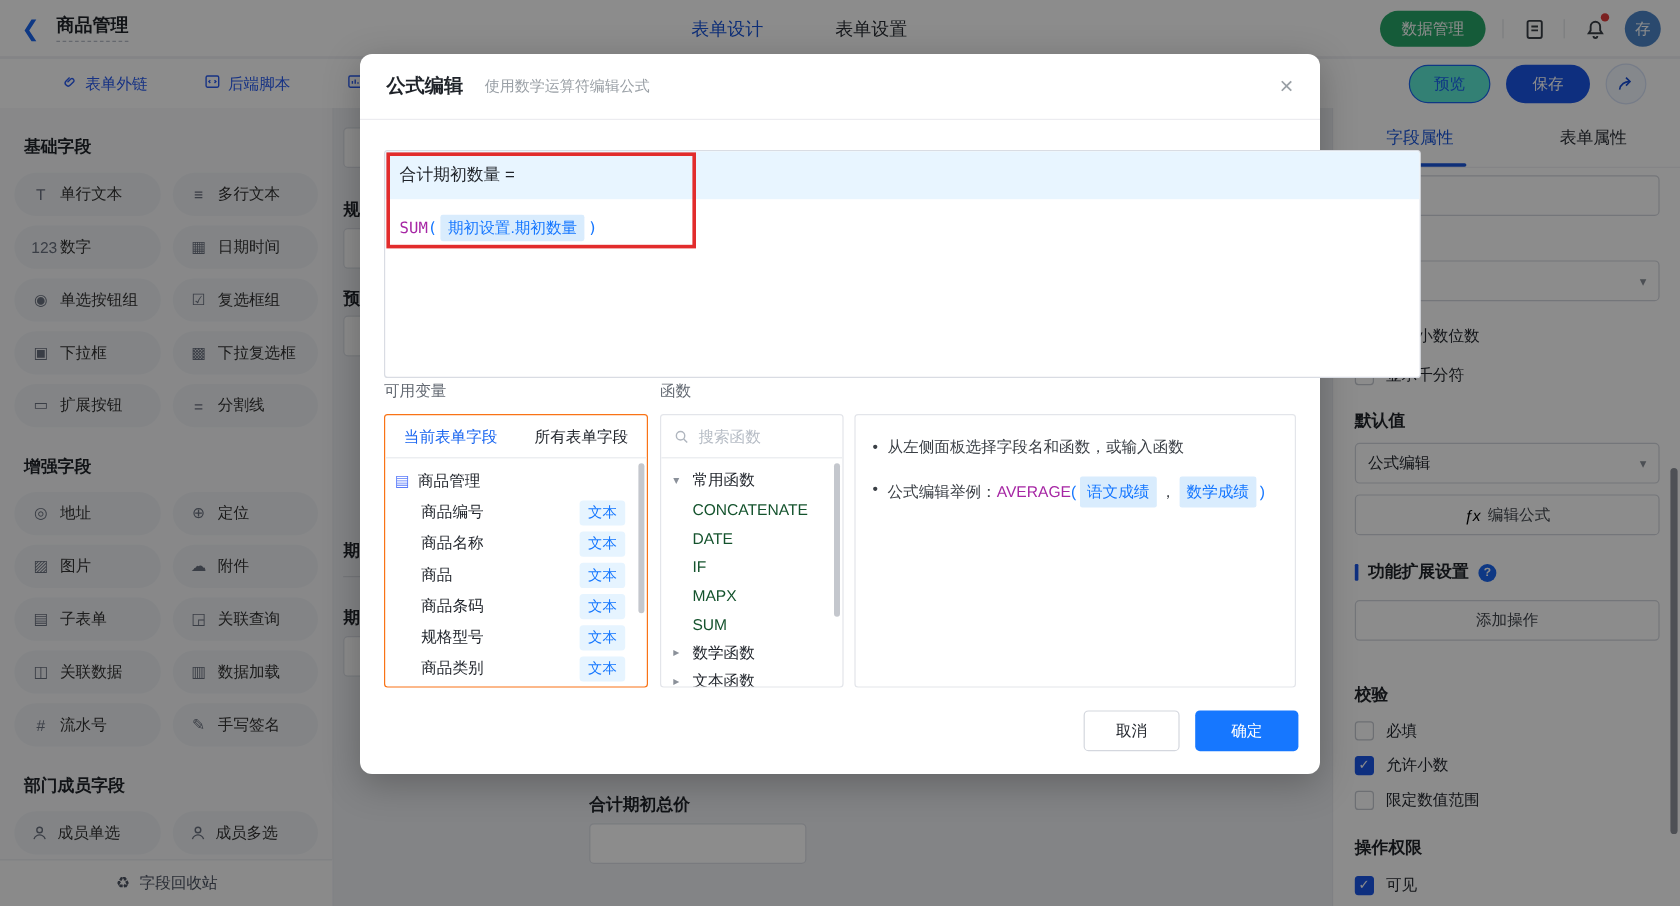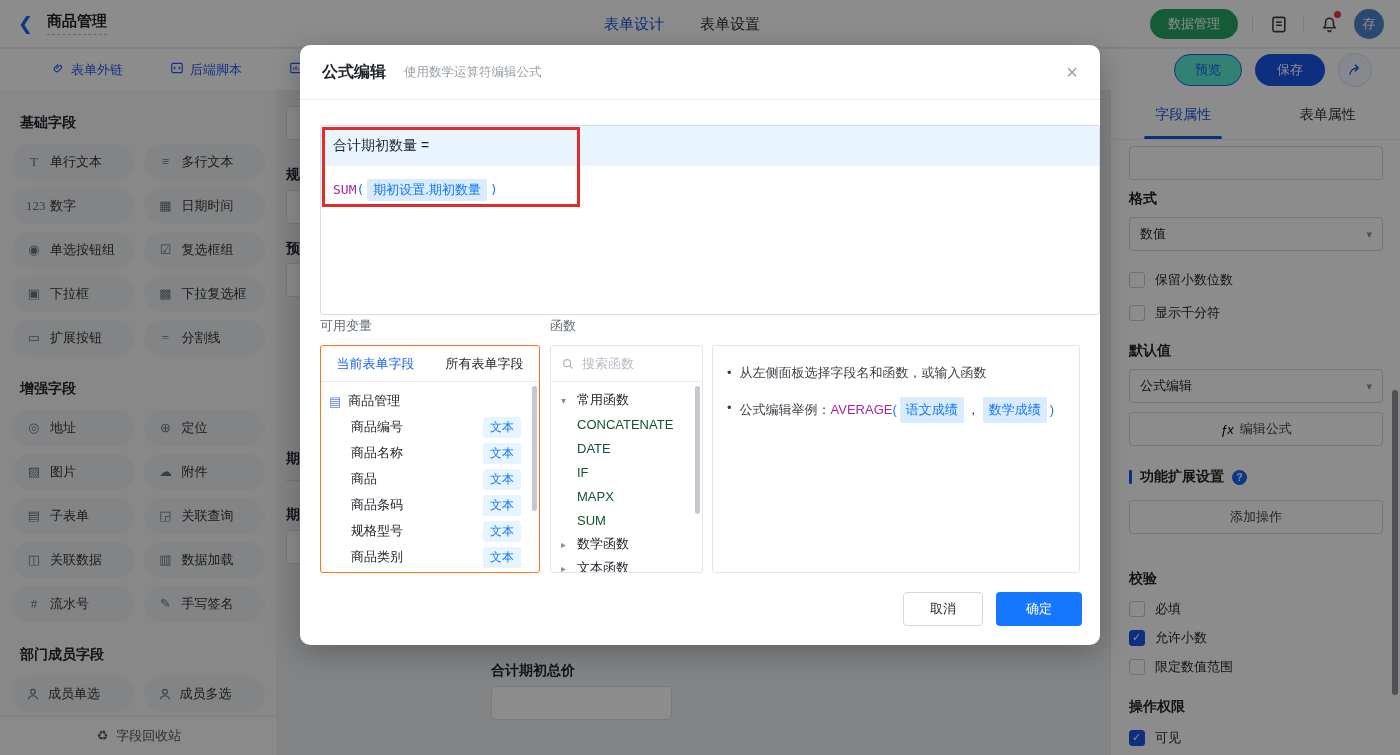--- a/index.html
+++ b/index.html
@@ -4,42 +4,42 @@
 <style>
   * { margin:0; padding:0; box-sizing:border-box; }
   html,body { width:1400px; height:755px; overflow:hidden; }
   body { font-family:"Liberation Sans","DejaVu Sans",sans-serif; font-size:13px; color:#23272e; background:#eef0f4; position:relative; }
   .page { position:absolute; inset:0; width:1400px; height:755px; }
 
   
   .topbar { position:absolute; left:0; top:0; width:1400px; height:48px; background:#fff; border-bottom:1px solid #ececf0; display:flex; align-items:center; z-index:1; }
   .back { margin-left:18px; color:#1a66f0; font-size:18px; font-weight:bold; cursor:pointer; line-height:1; }
   .app-title { margin-left:14px; font-size:15px; color:#1f2329; font-weight:600; border-bottom:1px dashed #b9bec8; padding-bottom:3px; }
-  .top-tabs { position:absolute; left:604px; top:0; height:48px; display:flex; gap:36px; align-items:center; }
+  .top-tabs { position:absolute; left:576px; top:0; height:48px; display:flex; gap:60px; align-items:center; }
   .top-tab { font-size:15px; color:#2b2f36; cursor:pointer; }
   .top-tab.active { color:#1a56db; }
   .top-right { position:absolute; right:16px; top:0; height:48px; display:flex; align-items:center; gap:14px; }
   .pill-green { background:#27a768; color:#fff; font-size:13px; border-radius:15px; height:30px; padding:0 18px; display:flex; align-items:center; cursor:pointer; }
   .vsep { width:1px; height:16px; background:#e2e4e8; }
   .icon-btn { width:22px; height:22px; color:#3a3f45; position:relative; cursor:pointer; display:flex; align-items:center; justify-content:center; }
   .red-dot { position:absolute; right:-1px; top:-2px; width:7px; height:7px; border-radius:50%; background:#e03c3c; }
   .avatar { width:30px; height:30px; border-radius:50%; background:#4d86c9; color:#fff; font-size:13px; display:flex; align-items:center; justify-content:center; cursor:pointer; }
 
   
   .toolbar { position:absolute; left:0; top:49px; width:1400px; height:41px; background:#fff; display:flex; align-items:center; z-index:1; }
   .tb-link { display:flex; align-items:center; gap:6px; color:#2a5cf0; font-size:13px; margin-left:46px; cursor:pointer; white-space:nowrap; }
   .tb-link:first-child { margin-left:50px; }
   .tb-ico { font-size:13px; width:15px; text-align:center; }
   .toolbar-right { position:absolute; right:28px; display:flex; align-items:center; gap:13px; }
   .btn-preview { height:32px; padding:0 20px; border:1px solid #1a66f0; color:#1a66f0; background:#5eead4; border-radius:17px; font-size:13px; display:flex; align-items:center; cursor:pointer; }
   .btn-save { height:32px; padding:0 22px; background:#1a56e8; color:#fff; border-radius:17px; font-size:13px; display:flex; align-items:center; cursor:pointer; }
   .btn-share { width:34px; height:34px; border-radius:50%; border:1px solid #d7e2f7; background:#f3f7ff; color:#1a4fd6; display:flex; align-items:center; justify-content:center; cursor:pointer; }
 
   
-  .sidebar { position:absolute; left:0; top:90px; width:278px; height:665px; background:#f7f8fa; border-right:1px solid #e8eaee; overflow:hidden; z-index:1;font-family:Liberation Serif, serif; }
+  .sidebar { position:absolute; left:0; top:90px; width:278px; height:665px; background:#f7f8fa; border-right:1px solid #e8eaee; overflow:hidden; z-index:1; }
   .side-inner { padding:0 12px; }
   .side-title { font-size:14px; font-weight:bold; color:#1f2329; margin:24px 0 12px 8px; }
   .pill-grid { display:grid; grid-template-columns:1fr 1fr; gap:8px 10px; }
   .fpill { height:36px; background:#eff1f4; border-radius:18px; display:flex; align-items:center; padding-left:14px; gap:8px; cursor:pointer; color:#333; font-size:13px; }
   .fpill .gly { color:#6b7280; font-size:13px; width:16px; text-align:center; flex:none; }
   .fpill svg { flex:none; }
   .recycle-bar { position:absolute; left:0; bottom:0; width:278px; height:39px; background:#fbfbfc; border-top:1px solid #e8eaee; display:flex; align-items:center; justify-content:center; gap:8px; color:#4e5563; font-size:13px; cursor:pointer; z-index:2; }
 
   
   .canvas { position:absolute; left:279px; top:90px; width:831px; height:665px; background:#eef0f4; z-index:1; }
@@ -75,21 +75,21 @@
 
   
   .overlay { position:absolute; inset:0; background:rgba(0,0,0,0.45); z-index:50; }
 
   
   .modal { position:absolute; left:300px; top:45px; width:800px; height:600px; background:#fff; border-radius:10px; box-shadow:0 8px 30px rgba(0,0,0,.25); z-index:60; }
   .m-header { height:55px; border-bottom:1px solid #ececf0; display:flex; align-items:center; padding:0 22px; }
   .m-title { font-size:16px; font-weight:bold; color:#1f2329; }
   .m-sub { font-size:12.5px; color:#9aa0a6; margin-left:18px; }
   .m-close { margin-left:auto; color:#9aa0a6; font-size:20px; cursor:pointer; line-height:1; }
-  .formula-box { position:absolute; left:20px; top:80px; width:780px; height:190px; border:1px solid #d9dce3; border-radius:3px; background:#fff; overflow:hidden; }
+  .formula-box { position:absolute; left:20px; top:80px; width:864px; height:190px; border:1px solid #d9dce3; border-radius:3px; background:#fff; overflow:hidden; }
   .formula-head { height:40px; background:#e8f5ff; display:flex; align-items:center; padding-left:12px; font-size:14px; color:#1f2329; }
   .formula-line { padding:13px 12px; font-family:"DejaVu Sans Mono",monospace; font-size:13px; }
   .fn-name { color:#a626a4; }
   .paren { color:#1677ff; }
   .token { display:inline-block; background:#d9ecfd; color:#1677ff; border-radius:2px; padding:2px 6px; font-family:"Liberation Sans","DejaVu Sans",sans-serif; font-size:13px; margin:0 3px; cursor:pointer; }
   .red-annot { position:absolute; left:22px; top:82px; width:258px; height:80px; border:3px solid #e22c2c; pointer-events:none; }
   .col-label { position:absolute; top:272px; font-size:13px; color:#646a73; }
   .vars-panel { position:absolute; left:20px; top:300px; width:220px; height:228px; border:1px solid #f97316; border-radius:3px; background:#fff; overflow:hidden; }
   .vars-tabs { height:36px; display:flex; border-bottom:1px solid #e8eaee; align-items:center; }
   .vtab { flex:1; text-align:center; font-size:13px; color:#23272e; cursor:pointer; }

